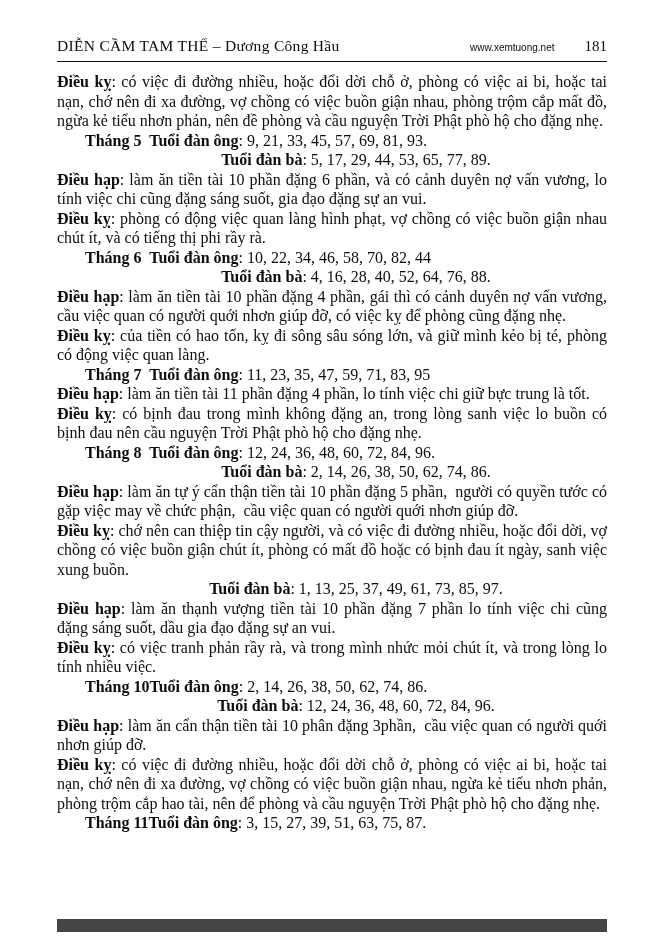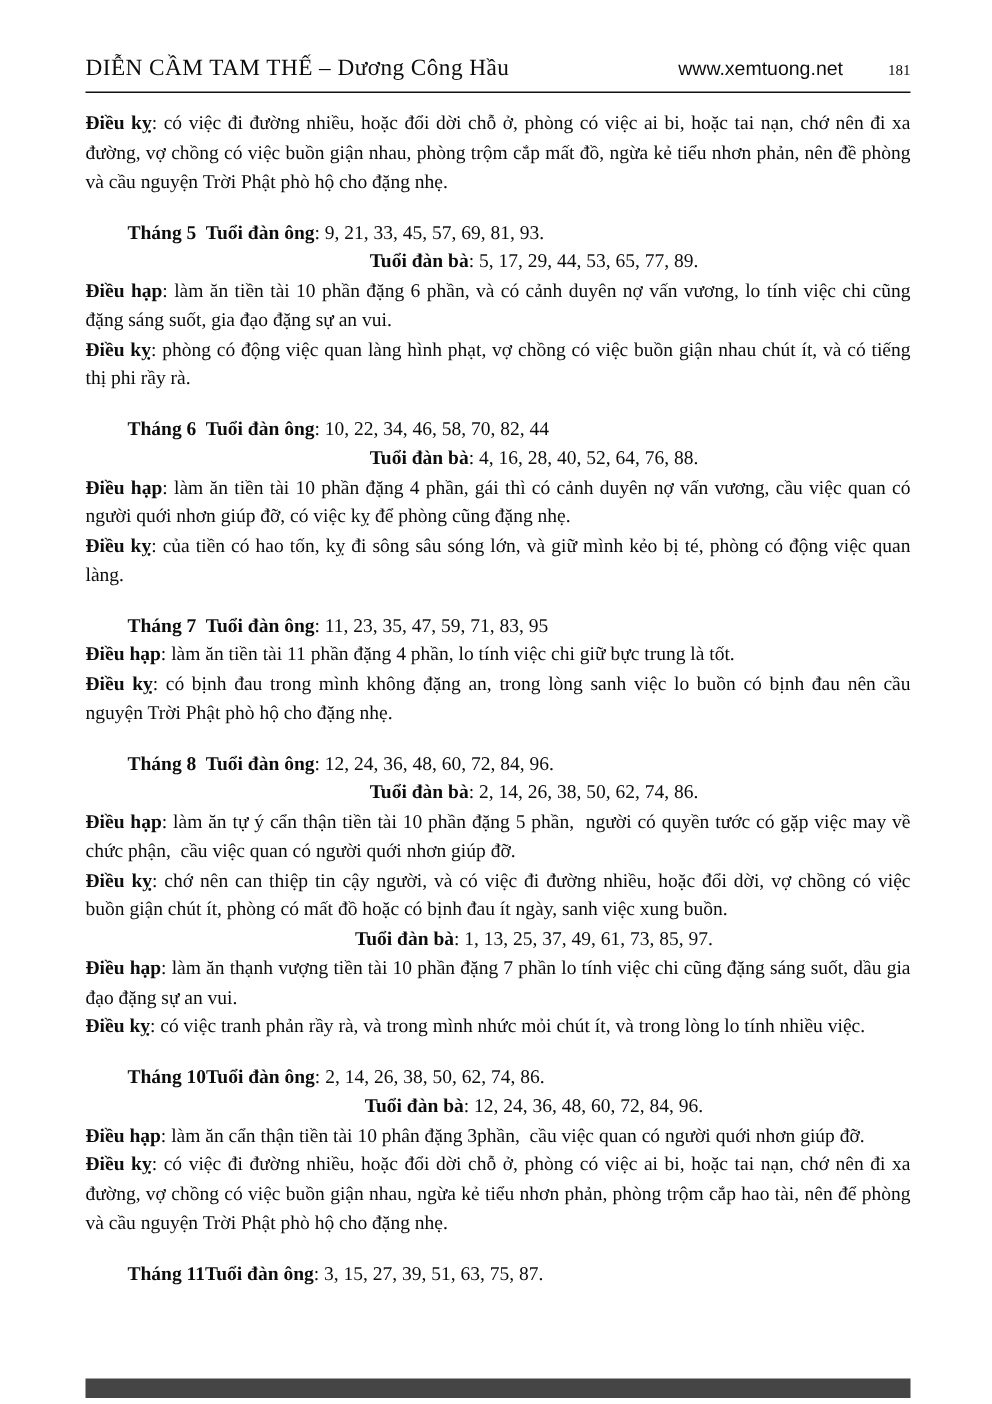--- a/index.html
+++ b/index.html
@@ -18,42 +18,42 @@
     right: 54px;
     top: 37px;
     display: flex;
     justify-content: space-between;
     align-items: baseline;
     font-size: 15.5px;
     white-space: nowrap;
   }
   .title { letter-spacing: 0.3px; }
   .header-right { display: flex; gap: 30px; align-items: baseline; }
-  .url { font-family: "Liberation Sans", sans-serif; font-size: 13px; }
-  .pagenum { font-size: 10px; }
+  .url { font-family: "Liberation Sans", sans-serif; font-size: 10px; }
+  .pagenum { font-size: 15px; }
   .rule {
     position: absolute;
     left: 57px;
     right: 54px;
     top: 61px;
     border-top: 1.6px solid var(--rule, #111111);
   }
   .content {
     position: absolute;
     left: 57px;
     right: 54px;
     top: 72px;
-    font-size: 13px;
+    font-size: 16px;
     line-height: 19.5px;
   }
   .para { margin: 0; padding: 0; }
   .para .lead { font-weight: bold; white-space: pre-wrap; }
   .para .body-text { white-space: pre-wrap; }
   .block { text-align: justify; }
-  .month { text-indent: 28px; margin-top: 14px; }
+  .month { text-indent: 28px; }
   .women { text-indent: 48px; text-align: center; }
   .scan-bar {
     position: absolute;
     left: 57px;
     width: 550px;
     top: 919px;
     height: 13px;
     background: var(--scan_bar, #454545);
   }
 </style>

